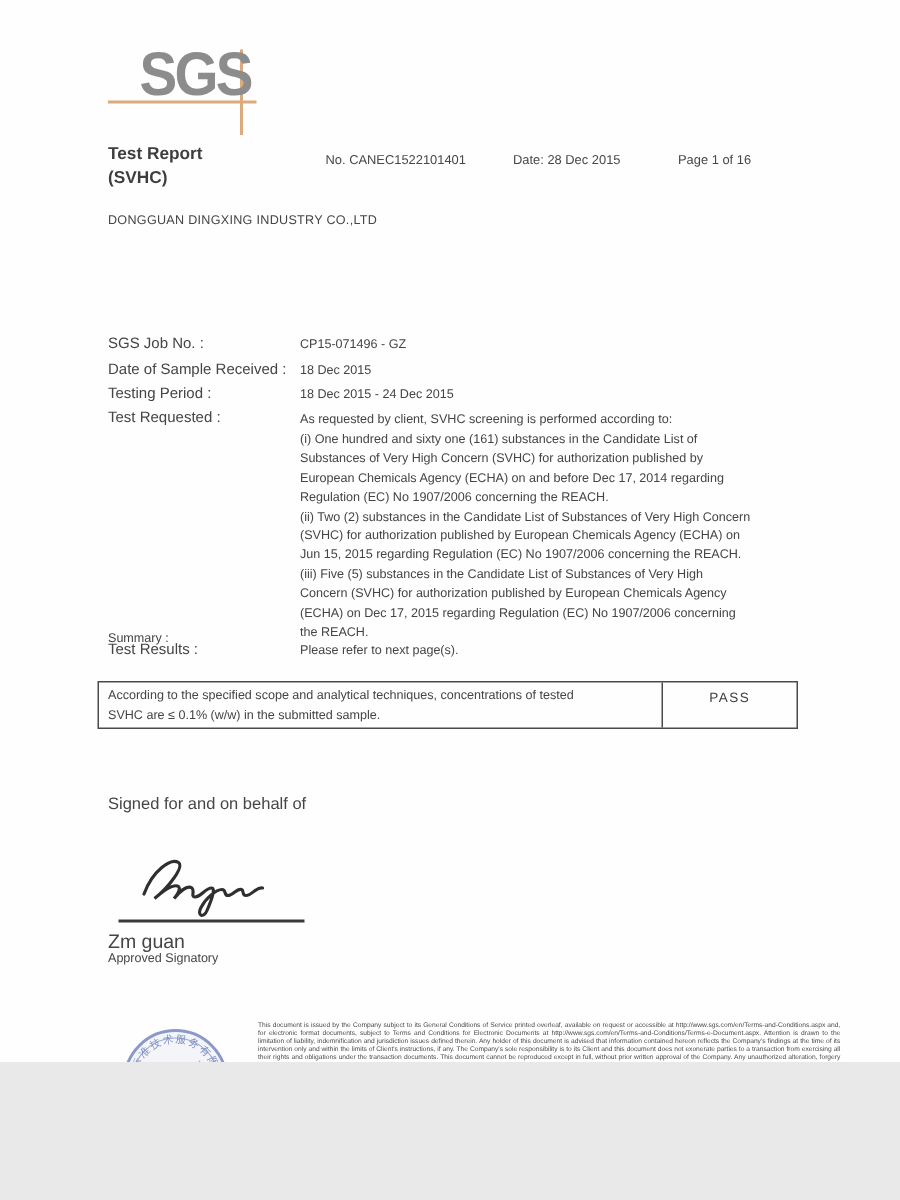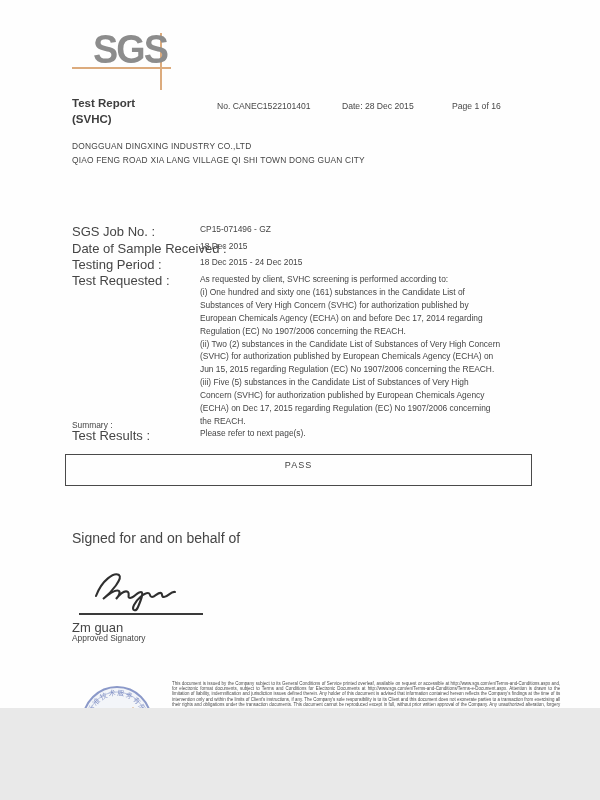--- a/index.html
+++ b/index.html
@@ -20,40 +20,40 @@
   .doc-subtitle{left:72px;top:113px;font-size:11.5px;font-weight:bold;color:#3e3e3e;}
   .hdr-small{font-size:8.6px;color:#474747;top:101px;}
   .hdr-no{left:217px;}
   .hdr-date{left:342px;}
   .hdr-page{left:452px;}
   
   .client-name{left:72px;top:141px;font-size:8.4px;letter-spacing:.2px;}
   .client-addr{left:72px;top:155px;font-size:8.4px;letter-spacing:.2px;}
   .intro{left:72px;top:205px;font-size:8.4px;width:470px;}
   
-  .flabel{left:72px;font-size:13px;text-align:right;}
+  .flabel{left:72px;font-size:10px;text-align:right;}
   .fvalue{left:200px;font-size:8.4px;}
   .y0{top:224px;} .y1{top:241px;} .y2{top:257px;} .y3{top:273px;} .y4{top:428px;}
   .para{width:315px;line-height:12.9px;white-space:pre-line;}
   
   .summary-label{left:72px;top:420px;font-size:8.4px;}
   .summary-box{
     left:65px;top:454px;width:465px;height:30px;border:1px solid #4a4a4a;
     display:flex;
   }
   .summary-cell-text{
     width:376px;border-right:1px solid #4a4a4a;box-sizing:border-box;
     font-size:8.4px;line-height:12.5px;padding:2px 6px;white-space:pre-line;
   }
   .summary-cell-result{
     flex:1;display:flex;align-items:flex-start;justify-content:center;
     font-size:9px;letter-spacing:1px;padding-top:5px;color:#3e3e3e;
   }
   
-  .signed1{left:72px;top:530px;font-size:14px;}
+  .signed1{left:72px;top:530px;font-size:11px;}
   .signed2{left:72px;top:542px;font-size:8.4px;}
   .sig-svg{left:88px;top:566px;width:120px;height:50px;}
   .sig-underline{left:79px;top:613px;width:124px;height:2px;background:#3a3a3a;}
   .signer-name{left:72px;top:620px;font-size:13px;}
   .signer-title{left:72px;top:633px;font-size:8.4px;}
   
   .stamp-svg{left:60px;top:668px;width:115px;height:100px;}
   .fineprint-wrap{left:172px;top:681px;width:388px;height:60px;overflow:visible;}
   .fineprint-inner{
     width:647px;transform:scale(.6);transform-origin:left top;
@@ -80,21 +80,20 @@
   <div class="abs logo-vline"></div>
   <div class="abs logo-letters">SGS</div>
 
   <div class="abs doc-title">Test Report</div>
   <div class="abs doc-subtitle">(SVHC)</div>
   <div class="abs hdr-small hdr-no">No. CANEC1522101401</div>
   <div class="abs hdr-small hdr-date">Date: 28 Dec 2015</div>
   <div class="abs hdr-small hdr-page">Page 1 of 16</div>
 
   <div class="abs client-name">DONGGUAN DINGXING INDUSTRY CO.,LTD</div>
-  <div class="abs client-addr">QIAO FENG ROAD XIA LANG VILLAGE QI SHI TOWN DONG GUAN CITY</div>
 
 
   <div class="abs flabel y0">SGS Job No. :</div>
   <div class="abs fvalue y0">CP15-071496 - GZ</div>
 
   <div class="abs flabel y1">Date of Sample Received :</div>
   <div class="abs fvalue y1">18 Dec 2015</div>
 
   <div class="abs flabel y2">Testing Period :</div>
   <div class="abs fvalue y2">18 Dec 2015 - 24 Dec 2015</div>
@@ -111,20 +110,22 @@
 (iii) Five (5) substances in the Candidate List of Substances of Very High
 Concern (SVHC) for authorization published by European Chemicals Agency
 (ECHA) on Dec 17, 2015 regarding Regulation (EC) No 1907/2006 concerning
 the REACH.</div>
 
   <div class="abs flabel y4">Test Results :</div>
   <div class="abs fvalue y4">Please refer to next page(s).</div>
 
   <div class="abs summary-label">Summary :</div>
   <div class="abs summary-box">
+    <div class="summary-cell-text">According to the specified scope and analytical techniques, concentrations of tested
+SVHC are ≤ 0.1% (w/w) in the submitted sample.</div>
     <div class="summary-cell-result">PASS</div>
   </div>
 
   <div class="abs signed1">Signed for and on behalf of</div>
 
   <svg class="abs sig-svg" viewBox="0 0 120 50">
     <path d="M8 30 C14 14 26 6 31 9 C35 12 24 26 15 33 C22 27 28 23 31 25 C33 27 29 32 28 33 C32 28 37 24 40 26 C42 28 39 32 42 32 C46 32 49 26 53 26 C56 26 53 34 50 41 C48 46 43 45 46 39 C49 33 56 27 60 27 C63 27 61 31 64 31 C67 31 70 26 73 27 C75 28 73 31 76 31 C80 31 83 25 87 26" fill="none" stroke="#2f2f2f" stroke-width="2.1" stroke-linecap="round"></path>
   </svg>
   <div class="abs sig-underline"></div>
   <div class="abs signer-name">Zm guan</div>

